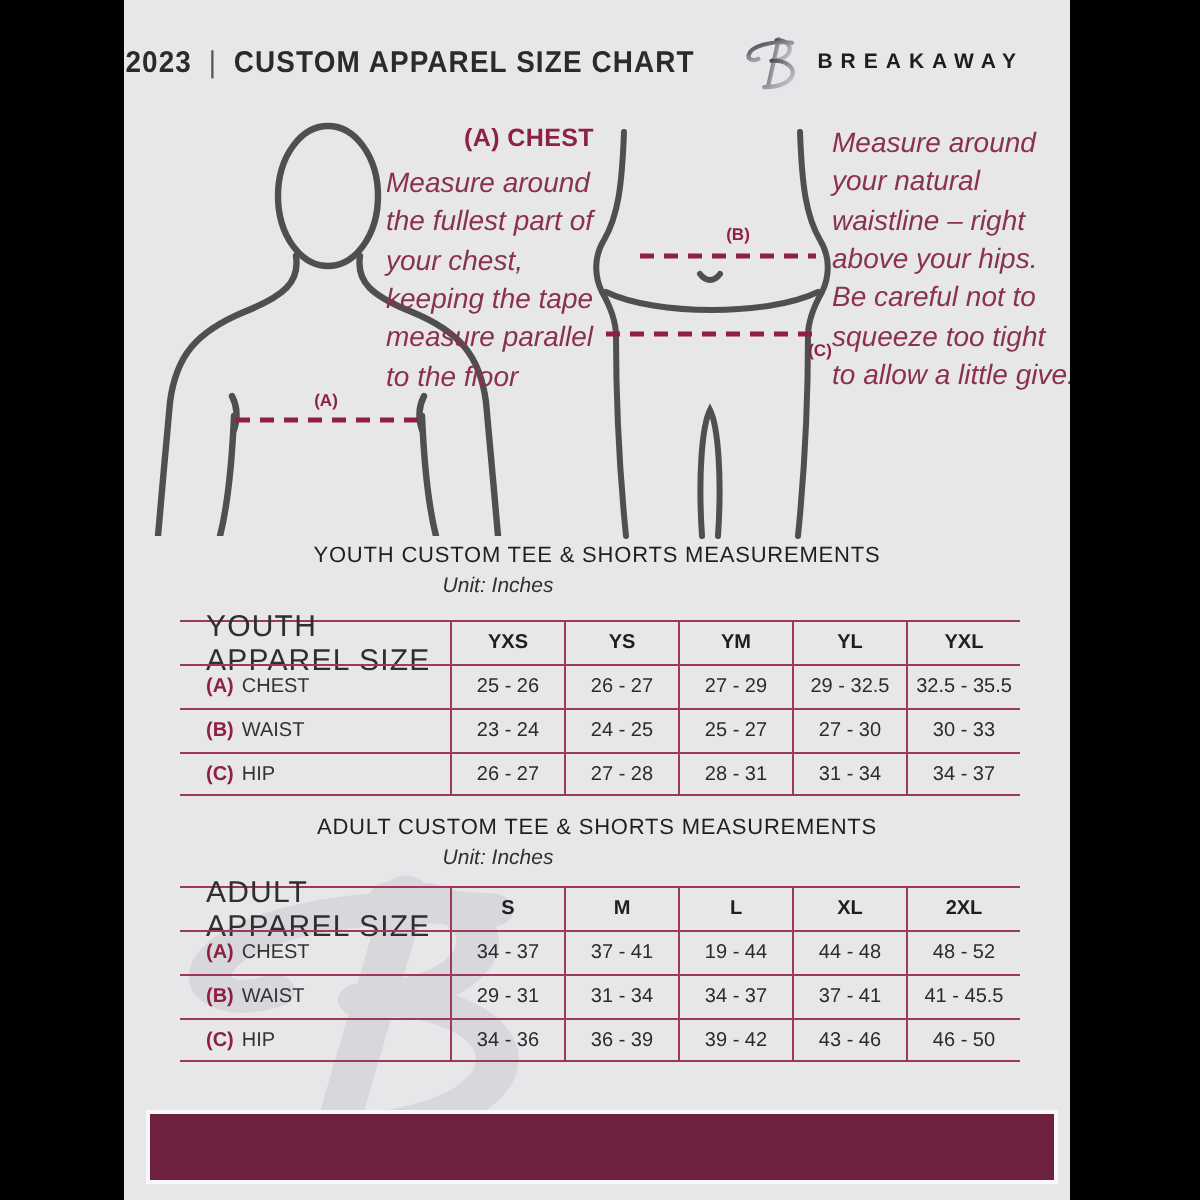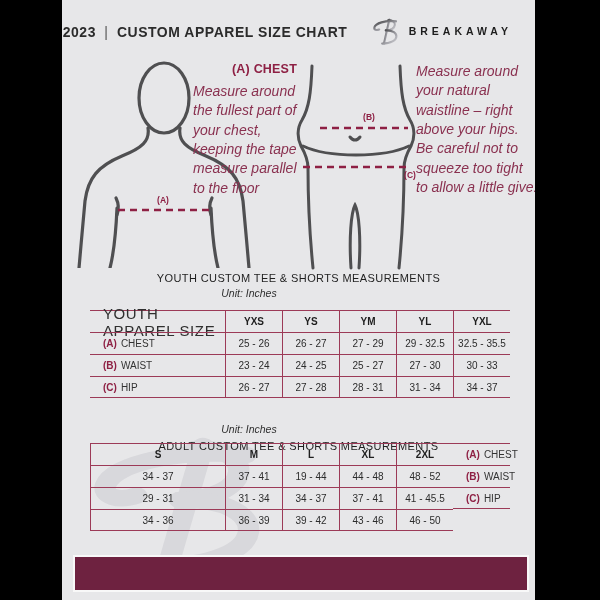--- a/index.html
+++ b/index.html
@@ -161,24 +161,25 @@
       <span class="key">(C)</span>
       <span class="lab-text">HIP</span>
     </div>
     <div class="cell v bot">26 - 27</div>
     <div class="cell v bot">27 - 28</div>
     <div class="cell v bot">28 - 31</div>
     <div class="cell v bot">31 - 34</div>
     <div class="cell v bot">34 - 37</div>
   </div>
 
-  <div class="sec-title" style="top:408px;margin-top:32px;">ADULT CUSTOM TEE &amp; SHORTS MEASUREMENTS</div>
+  <div class="sec-title" style="top:408px;">ADULT CUSTOM TEE &amp; SHORTS MEASUREMENTS</div>
   <div class="sec-unit" style="top:423px;">Unit: Inches</div>
 
   <div class="size-table" style="top:443px;">
+    <div class="cell lab head">ADULT APPAREL SIZE</div>
     <div class="cell th v">S</div>
     <div class="cell th v">M</div>
     <div class="cell th v">L</div>
     <div class="cell th v">XL</div>
     <div class="cell th v">2XL</div>
 
     <div class="cell lab">
       <span class="key">(A)</span>
       <span class="lab-text">CHEST</span>
     </div>

